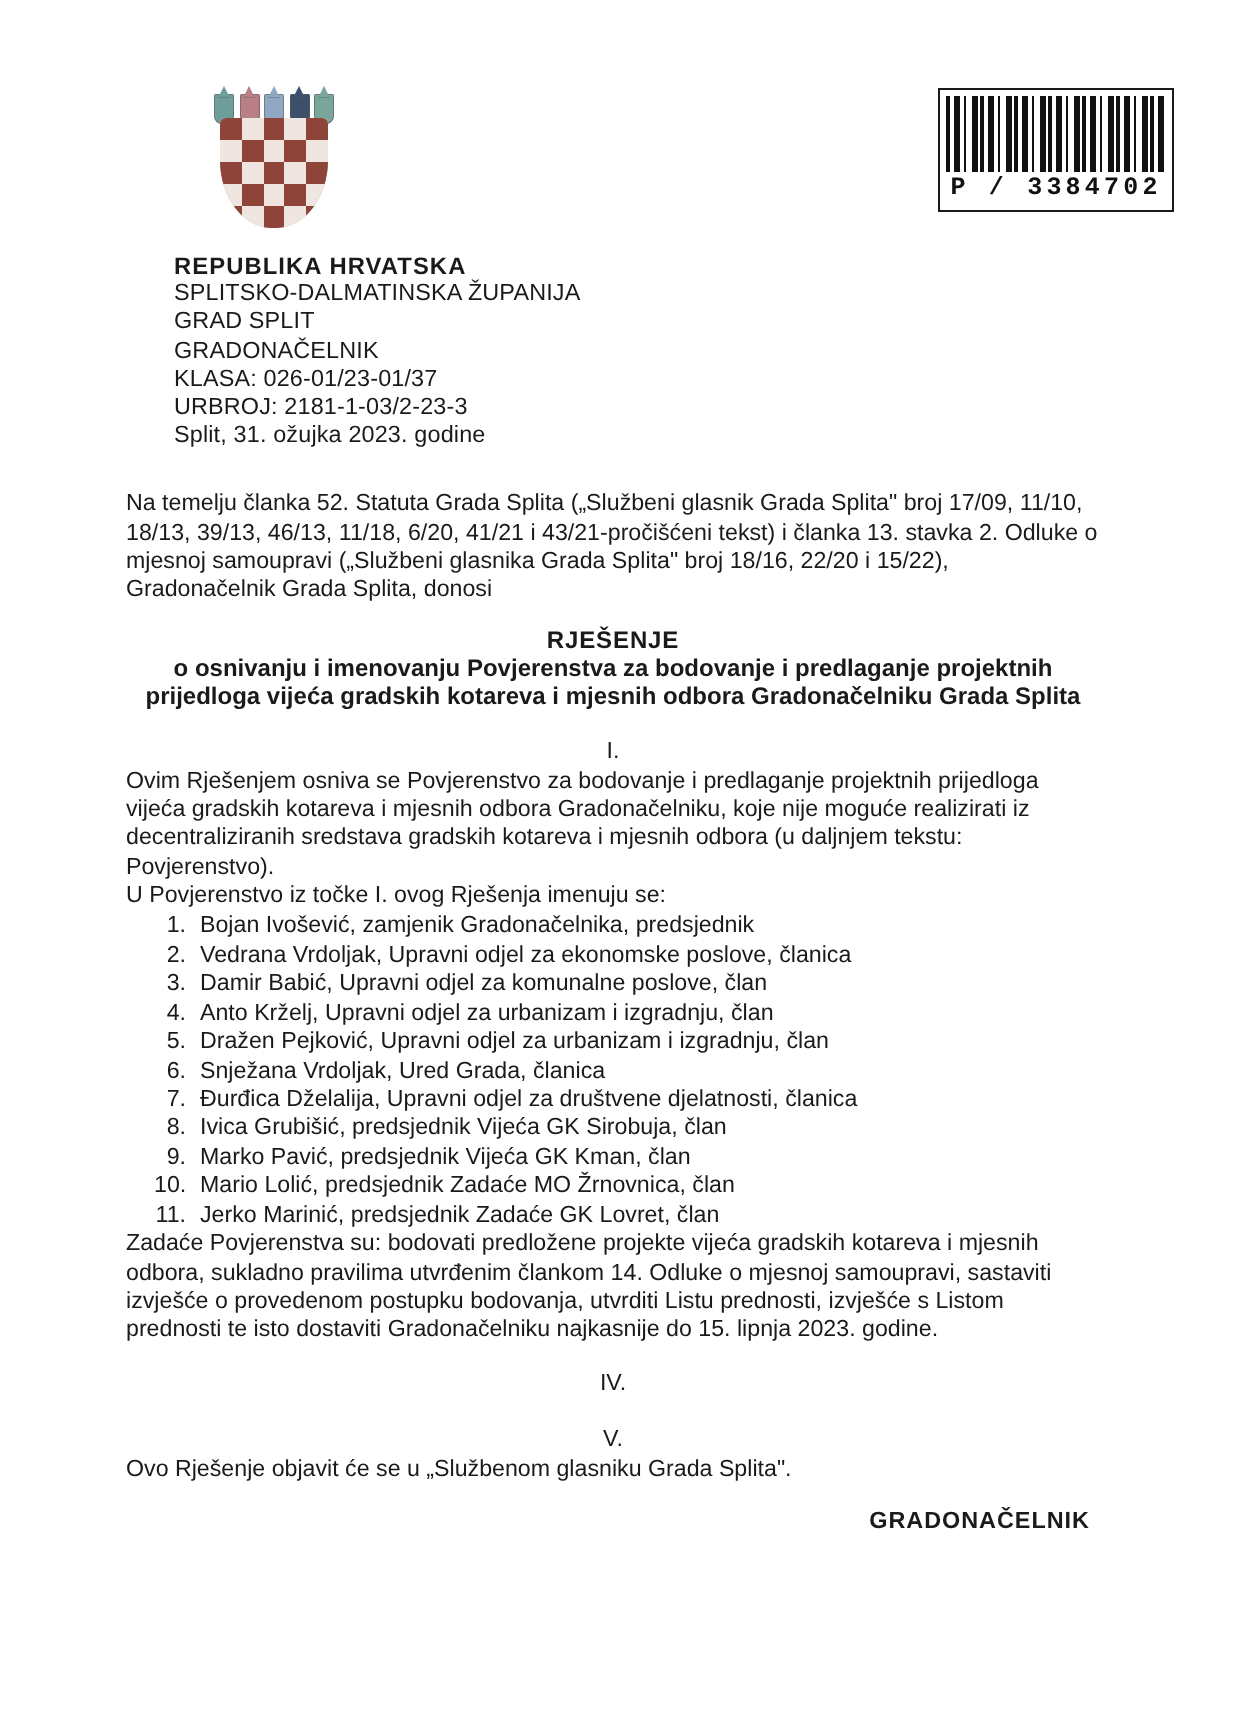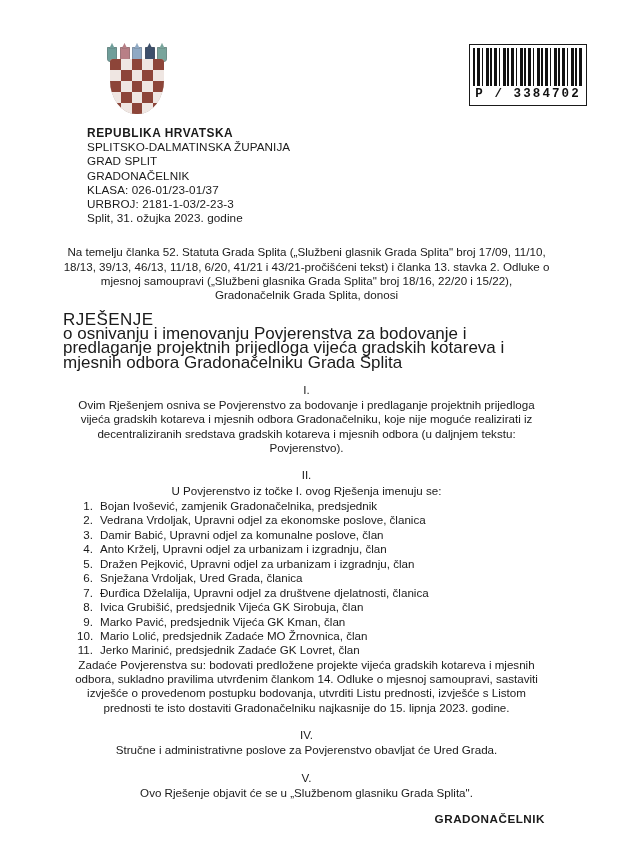--- a/index.html
+++ b/index.html
@@ -145,27 +145,28 @@
   }
   .org-block .strong {
     font-weight: 700;
     letter-spacing: 0.55px;
     font-size: 11.9px;
   }
 
   .para {
     font-size: 11.6px;
     line-height: 14.3px;
+    text-align: left;
+  }
+  .gap-pre-intro { height: 20px; }
+
+  .title-block {
     text-align: center;
-  }
-  .gap-pre-intro { height: 20px; }
-
-  .title-block {
-    font-weight: 400;
-    font-size: 17px;
+    font-weight: 700;
+    font-size: 12px;
     line-height: 14.3px;
     margin-top: 10px;
   }
   .title-main { letter-spacing: 0.45px; }
   .title-sub { margin-top: 0px; }
 
   .roman {
     text-align: center;
     font-size: 11.6px;
     line-height: 14.3px;
@@ -274,21 +275,20 @@
     <div class="para">Na temelju članka 52. Statuta Grada Splita („Službeni glasnik Grada Splita" broj 17/09, 11/10, 18/13, 39/13, 46/13, 11/18, 6/20, 41/21 i 43/21-pročišćeni tekst) i članka 13. stavka 2. Odluke o mjesnoj samoupravi („Službeni glasnika Grada Splita" broj 18/16, 22/20 i 15/22), Gradonačelnik Grada Splita, donosi</div>
 
     <div class="title-block">
       <div class="title-main">RJEŠENJE</div>
       <div class="title-sub">o osnivanju i imenovanju Povjerenstva za bodovanje i predlaganje projektnih prijedloga vijeća gradskih kotareva i mjesnih odbora Gradonačelniku Grada Splita</div>
     </div>
 
     <div class="roman">I.</div>
     <div class="para">Ovim Rješenjem osniva se Povjerenstvo za bodovanje i predlaganje projektnih prijedloga vijeća gradskih kotareva i mjesnih odbora Gradonačelniku, koje nije moguće realizirati iz decentraliziranih sredstava gradskih kotareva i mjesnih odbora (u daljnjem tekstu: Povjerenstvo).</div>
 
-    <div class="roman">II.</div>
     <div class="para">U Povjerenstvo iz točke I. ovog Rješenja imenuju se:</div>
     <ul class="members" id="members-list">
         <li>
           <span class="num">1.</span>
           <span class="txt">Bojan Ivošević, zamjenik Gradonačelnika, predsjednik</span>
         </li>
         <li>
           <span class="num">2.</span>
           <span class="txt">Vedrana Vrdoljak, Upravni odjel za ekonomske poslove, članica</span>
         </li>
@@ -326,21 +326,20 @@
         </li>
         <li>
           <span class="num">11.</span>
           <span class="txt">Jerko Marinić, predsjednik Zadaće GK Lovret, član</span>
         </li>
       </ul>
 
     <div class="para">Zadaće Povjerenstva su: bodovati predložene projekte vijeća gradskih kotareva i mjesnih odbora, sukladno pravilima utvrđenim člankom 14. Odluke o mjesnoj samoupravi, sastaviti izvješće o provedenom postupku bodovanja, utvrditi Listu prednosti, izvješće s Listom prednosti te isto dostaviti Gradonačelniku najkasnije do 15. lipnja 2023. godine.</div>
 
     <div class="roman">IV.</div>
-    <div class="para">Stručne i administrativne poslove za Povjerenstvo obavljat će Ured Grada.</div>
 
     <div class="roman">V.</div>
     <div class="para">Ovo Rješenje objavit će se u „Službenom glasniku Grada Splita".</div>
 
     <div class="sig-block">
       <div class="sig-role">GRADONAČELNIK</div>
 
     </div>
 
   </div>

